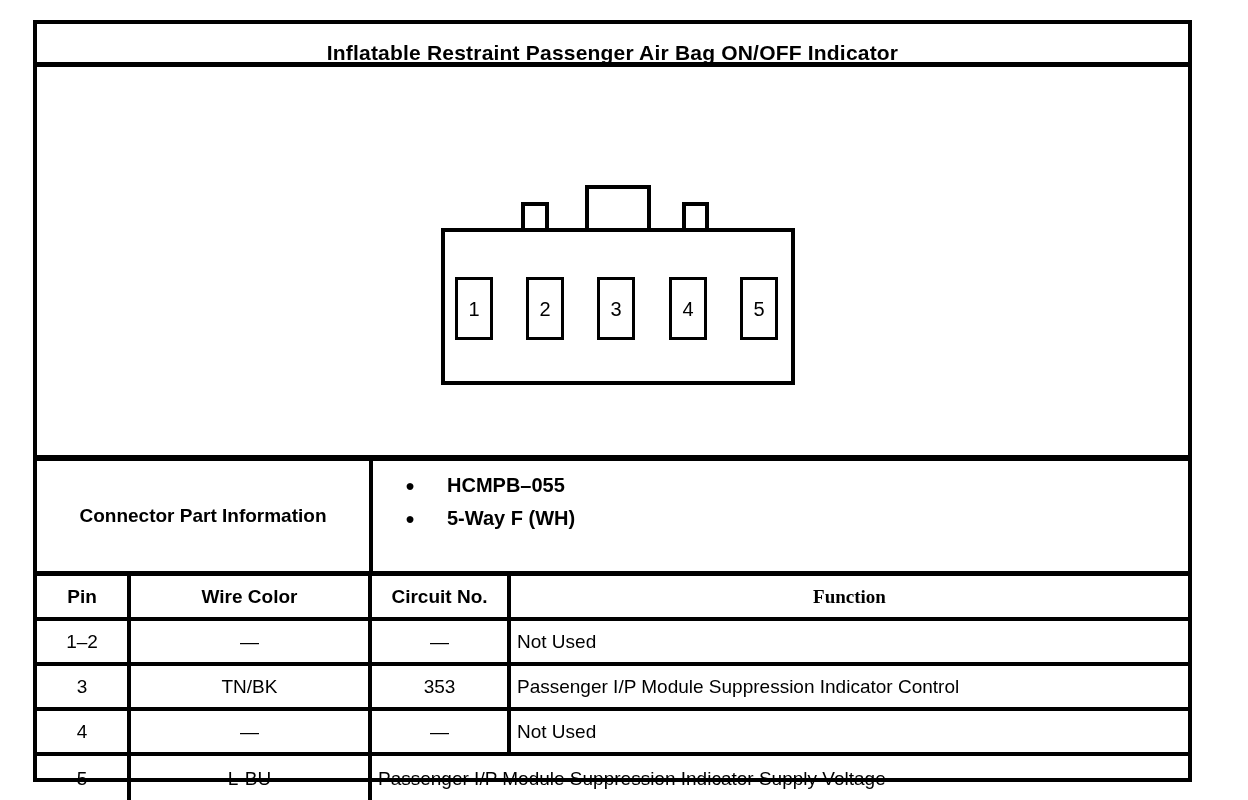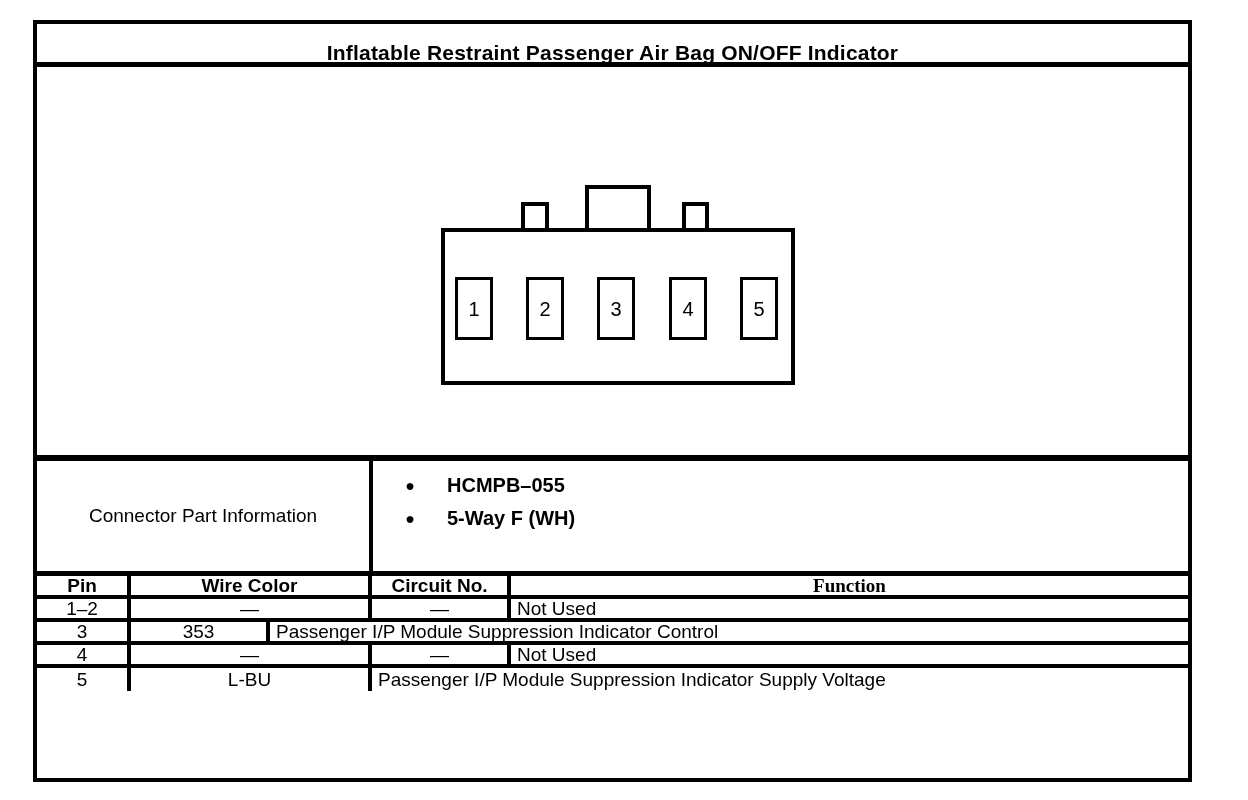--- a/index.html
+++ b/index.html
@@ -142,21 +142,21 @@
   }
   .partinfo-label {
     width: 336px;
     flex: 0 0 336px;
     border-right: 4px solid #000;
     box-sizing: border-box;
     display: flex;
     align-items: center;
     justify-content: center;
     font-size: 19px;
-    font-weight: normal;
+    font-weight: bold;
     padding: 0 4px;
   }
   .partinfo-values {
     flex: 1 1 auto;
     display: flex;
     flex-direction: column;
     justify-content: flex-start;
     padding: 8px 0 0 0;
   }
   .bullet-row {
@@ -182,21 +182,21 @@
   
   .pin-table {
     position: absolute;
     left: 0;
     top: 552px;             
     right: 0;
     bottom: 0;
   }
   .trow {
     display: flex;
-    height: 23px;
+    height: 45px;
     box-sizing: border-box;
     border-bottom: 4px solid #000;
   }
   .trow:last-child { border-bottom: none; }
   .trow .cell {
     box-sizing: border-box;
     border-right: 4px solid #000;
     display: flex;
     align-items: center;
     font-size: 19px;
@@ -279,20 +279,21 @@
 
       <div class="trow">
         <div class="cell c-pin">1–2</div>
         <div class="cell c-wire">—</div>
         <div class="cell c-circuit">—</div>
         <div class="cell c-func">Not Used</div>
       </div>
 
       <div class="trow">
         <div class="cell c-pin">3</div>
+        <div class="cell c-wire">TN/BK</div>
         <div class="cell c-circuit">353</div>
         <div class="cell c-func">Passenger I/P Module Suppression Indicator Control</div>
       </div>
 
       <div class="trow">
         <div class="cell c-pin">4</div>
         <div class="cell c-wire">—</div>
         <div class="cell c-circuit">—</div>
         <div class="cell c-func">Not Used</div>
       </div>

